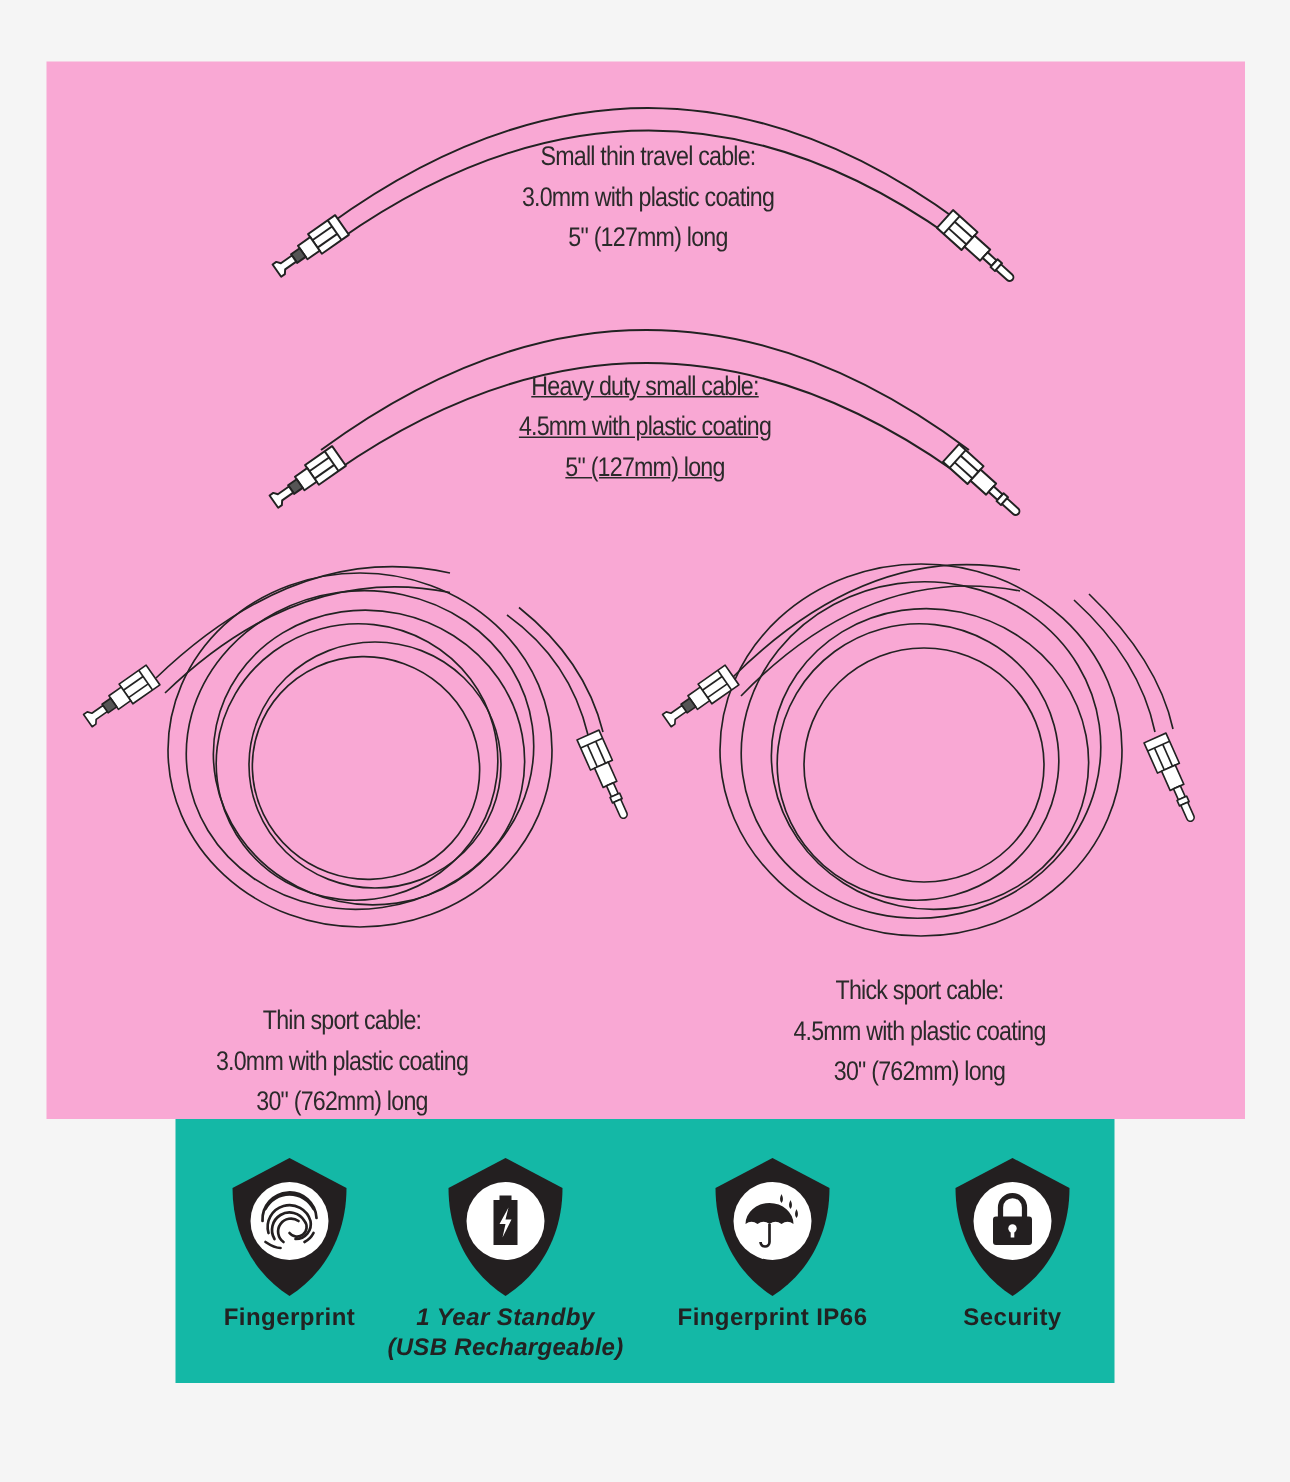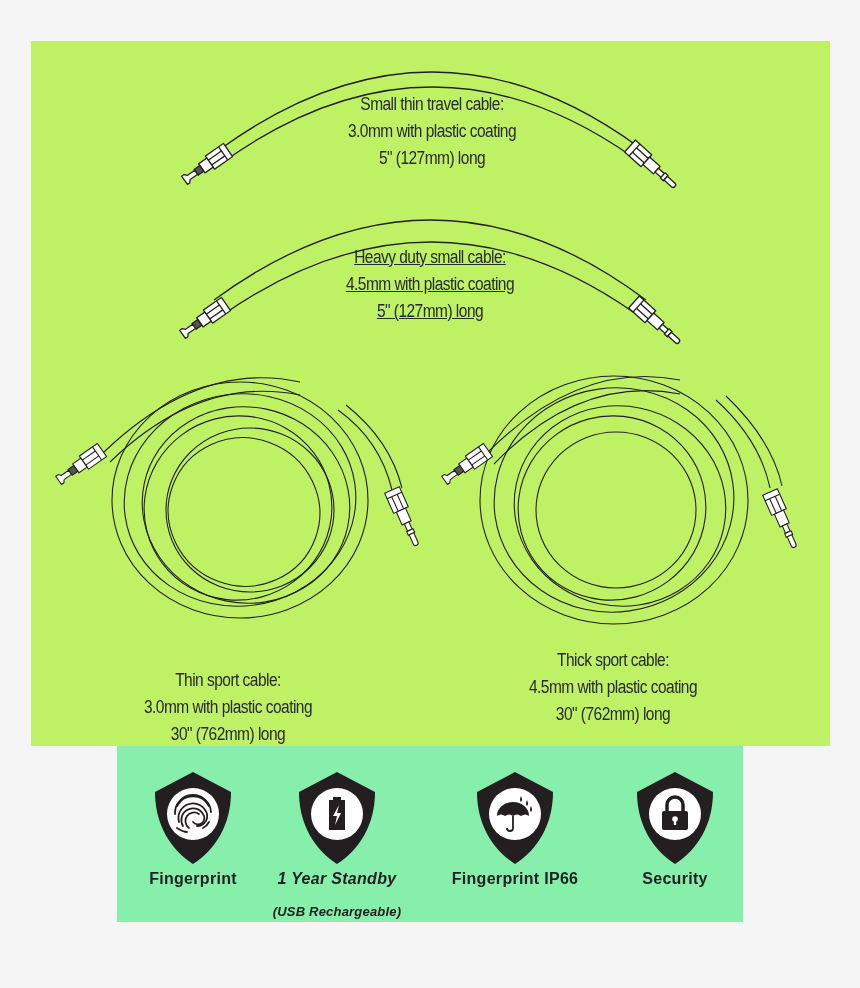--- a/index.html
+++ b/index.html
@@ -3,45 +3,45 @@
   <meta charset="utf-8">
   <style>
     html, body { margin: 0; padding: 0; }
     body {
       width: 860px; height: 988px; background: #f5f5f5;
       position: relative; overflow: hidden;
       font-family: "Liberation Sans", sans-serif; color: #222;
     }
     .panel-top {
       position: absolute; left: 31px; top: 41px; width: 799px; height: 705px;
-      background: #bef264;
+      background: #f9a8d4;
     }
     .panel-bottom {
       position: absolute; left: 117px; top: 746px; width: 626px; height: 176px;
-      background: #86efac;
+      background: #14b8a6;
     }
     svg.cables { position: absolute; left: 0; top: 0; }
     .caption {
       position: absolute; text-align: center; transform: translateX(-50%);
       font-family: "Liberation Sans Narrow", "Liberation Sans", sans-serif;
       font-size: 18px; line-height: 27px; color: #2a2a2a;
       letter-spacing: -0.6px; white-space: nowrap;
     }
     .caption span { display: block; transform: scaleX(0.86); }
     .feature {
       position: absolute; top: 24px; width: 170px; text-align: center;
       transform: translateX(-50%);
     }
     .feature svg { display: block; margin: 0 auto; }
     .feature-label {
       display: block; margin-top: 4px; font-weight: bold; font-size: 16px;
       color: #222; letter-spacing: 0.3px;
     }
     .feature-sub {
-      display: block; margin-top: 16px; font-weight: bold; font-size: 13px;
+      display: block; margin-top: 2px; font-weight: bold; font-size: 16px;
       color: #222; letter-spacing: 0.2px;
     }
   </style>
 </head>
 <body>
 
 <div class="panel-top">
   <svg class="cables" width="799" height="705" viewBox="31 41 799 705" fill="none" stroke="#222" stroke-width="1.3" stroke-linejoin="round">
     <defs>
 

